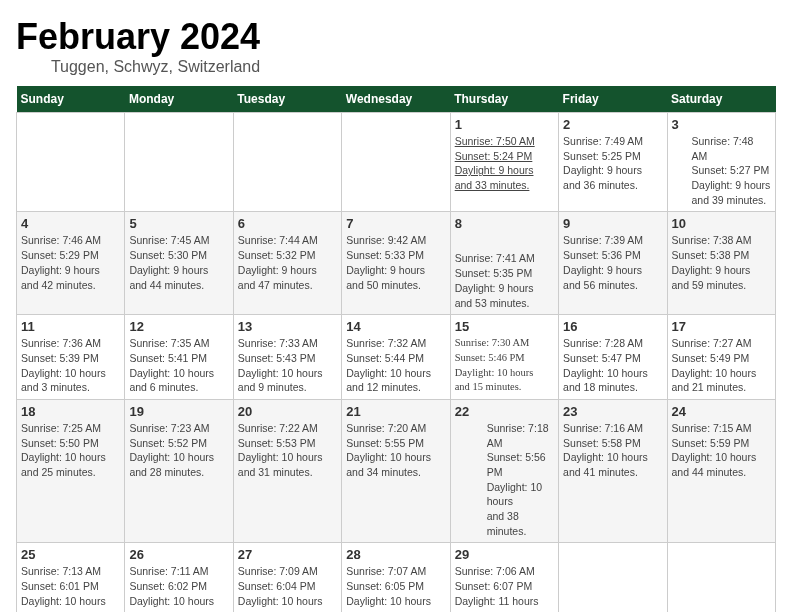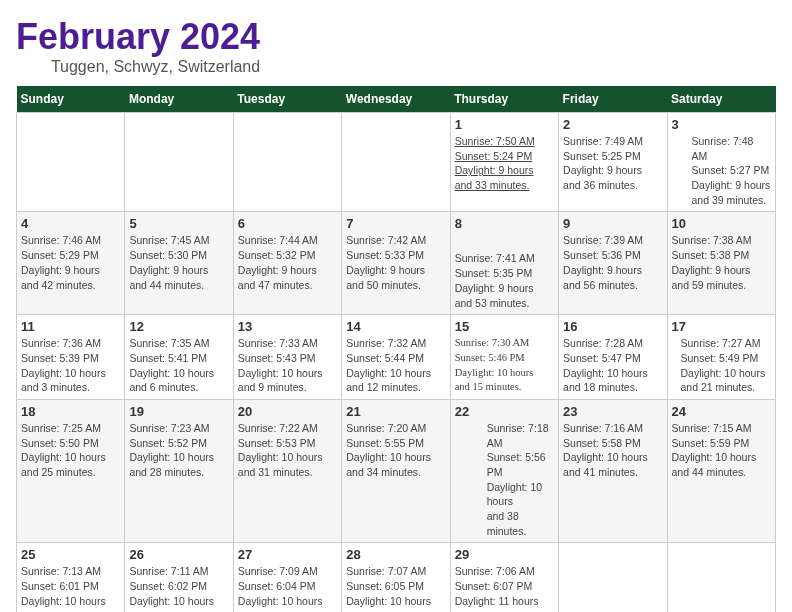--- a/index.html
+++ b/index.html
@@ -29,21 +29,21 @@
     .logo-icon {
       width: 30px;
       height: 30px;
     }
     .title-area {
       text-align: right;
     }
     .main-title {
       font-size: 36px;
       font-weight: bold;
-      color: #4c1d95;
+      color: #000000;
     }
     .subtitle {
       font-size: 16px;
       color: #555;
     }
     .calendar {
       width: 100%;
       border-collapse: collapse;
       font-size: 11px;
     }
@@ -152,21 +152,21 @@
         </td>
         <td>
           <span class="day-number">6</span>
           <div class="day-info" style="white-space: pre-line;">Sunrise: 7:44 AM
 Sunset: 5:32 PM
 Daylight: 9 hours
 and 47 minutes.</div>
         </td>
         <td>
           <span class="day-number">7</span>
-          <div class="day-info" style="white-space: pre-line;">Sunrise: 7:42 AM
+          <div class="day-info" style="white-space: pre-line;">Sunrise: 9:42 AM
 Sunset: 5:33 PM
 Daylight: 9 hours
 and 50 minutes.</div>
         </td>
         <td>
           <span class="day-number">8</span>
           <div class="day-info" style="white-space: pre-line; margin-top: 20px;">Sunrise: 7:41 AM
 Sunset: 5:35 PM
 Daylight: 9 hours
 and 53 minutes.</div>
@@ -224,21 +224,21 @@
         </td>
         <td>
           <span class="day-number">16</span>
           <div class="day-info" style="white-space: pre-line;">Sunrise: 7:28 AM
 Sunset: 5:47 PM
 Daylight: 10 hours
 and 18 minutes.</div>
         </td>
         <td>
           <span class="day-number">17</span>
-          <div class="day-info" style="white-space: pre-line; margin-left: 9px;">Sunrise: 7:27 AM
+          <div class="day-info" style="white-space: pre-line;">Sunrise: 7:27 AM
 Sunset: 5:49 PM
 Daylight: 10 hours
 and 21 minutes.</div>
         </td>
       </tr>
       <tr>
         <td>
           <span class="day-number">18</span>
           <div class="day-info" style="white-space: pre-line;">Sunrise: 7:25 AM
 Sunset: 5:50 PM

